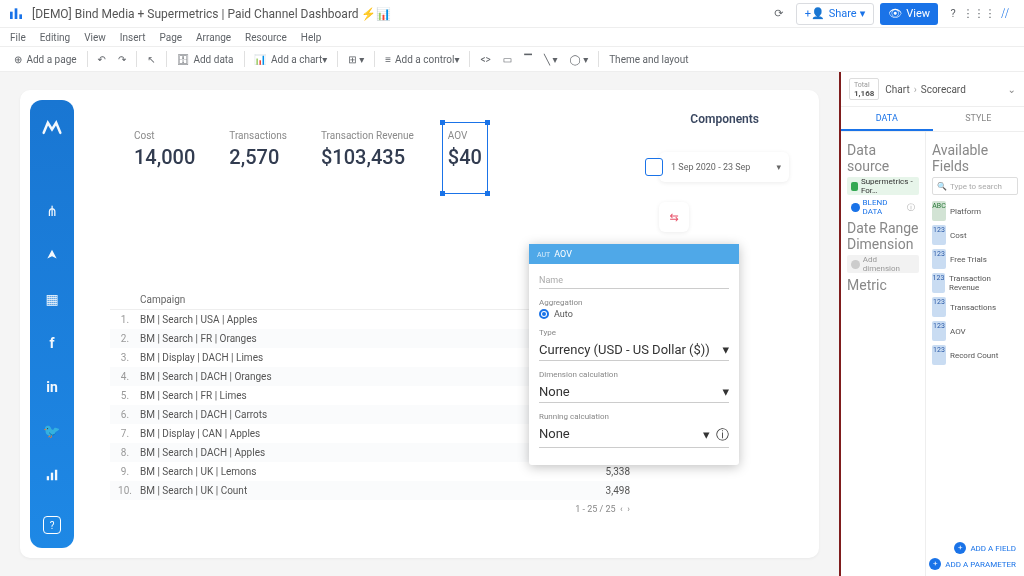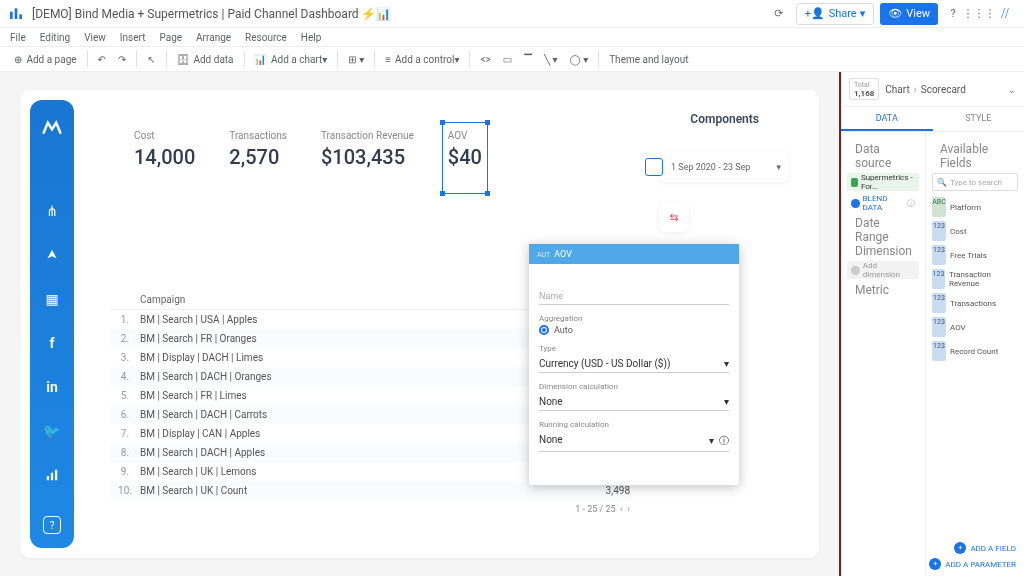--- a/index.html
+++ b/index.html
@@ -44,41 +44,41 @@
 .table .pager{text-align:right;font-size:9px;color:#888;padding-top:4px}
 .panel{width:185px;background:#fff;border-left:2px solid #7f1d1d;display:flex;flex-direction:column;font-size:10px}
 .panel .crumb{padding:6px 8px;display:flex;align-items:center;color:#555;border-bottom:1px solid #eee}
 .panel .crumb .tot{border:1px solid #ddd;border-radius:2px;padding:1px 4px;margin-right:6px;font-size:8px}
 .panel .tabs{display:flex;border-bottom:1px solid #eee}
 .panel .tabs .tab{flex:1;text-align:center;padding:6px 0;font-size:9px;color:#888;cursor:pointer}
 .panel .tabs .tab.active{color:#1a73e8;border-bottom:2px solid #1a73e8}
 .panel .cols{display:flex;flex:1}
 .panel .left{width:85px;padding:6px;border-right:1px solid #eee}
 .panel .right{flex:1;padding:6px}
-.panel .seclbl{font-size:12px;color:#888;margin:4px 8px 3px}
+.panel .seclbl{font-size:14px;color:#888;margin:4px 0 3px}
 .panel .chip{display:flex;align-items:center;height:18px;background:#f2f2f2;border-radius:2px;padding:0 4px;font-size:8px;margin-bottom:3px}
 .panel .chip.green{background:#e7f5ea}
 .panel .chip .dot{width:9px;height:9px;border-radius:2px;margin-right:3px}
 .panel .chip .dot.g{background:#34a853}
 .panel .chip .dot.b{background:#1a73e8}
 .panel .link{color:#1a73e8;font-size:8px;cursor:pointer}
 .panel .field{display:flex;align-items:center;font-size:8px;padding:2px 0;color:#555}
 .panel .field .t{width:14px;height:20px;border-radius:2px;margin-right:4px;font-size:7px;text-align:center;line-height:10px}
 .panel .field .t.txt{background:#d2e3d4;color:#2a7a3a}
 .panel .field .t.num{background:#c9dcf2;color:#2a5aa8}
 .panel .search{height:18px;border:1px solid #ddd;border-radius:2px;padding:0 4px;font-size:8px;color:#aaa;display:flex;align-items:center;margin-bottom:4px}
 .panel .addbtn{position:fixed;right:8px;display:flex;align-items:center;font-size:8px;color:#1a73e8}
 .panel .addbtn .plus{width:12px;height:12px;border-radius:50%;background:#1a73e8;color:#fff;text-align:center;line-height:12px;margin-right:4px}
 .popup{position:absolute;right:100px;top:172px;width:210px;background:#fff;border-radius:3px;box-shadow:0 2px 12px rgba(0,0,0,.25);z-index:50;font-size:9px}
 .popup .ph{background:#4fa8e8;color:#fff;padding:5px 8px;font-size:9px}
-.popup .body{padding:24px 10px}
+.popup .body{padding:8px 10px}
 .popup .fld{margin-bottom:9px}
 .popup .fldlbl{font-size:8px;color:#888;margin-bottom:2px}
 .popup .inp{border-bottom:1px solid #ccc;padding:3px 0;font-size:9px;color:#aaa}
-.popup .sel{border-bottom:1px solid #ccc;padding:3px 0;font-size:10px;color:#333;display:flex;justify-content:space-between}
+.popup .sel{border-bottom:1px solid #ccc;padding:3px 0;font-size:13px;color:#333;display:flex;justify-content:space-between}
 .popup .radio{display:flex;align-items:center;font-size:9px;color:#555}
 .popup .radio .r{width:10px;height:10px;border:2px solid #1a73e8;border-radius:50%;margin-right:5px;position:relative}
 .popup .radio .r::after{content:"";position:absolute;inset:1px;background:#1a73e8;border-radius:50%}
 svg{display:block}
 </style>
 </head>
 <body>
 
 <div class="topbar">
   <span class="logo">

